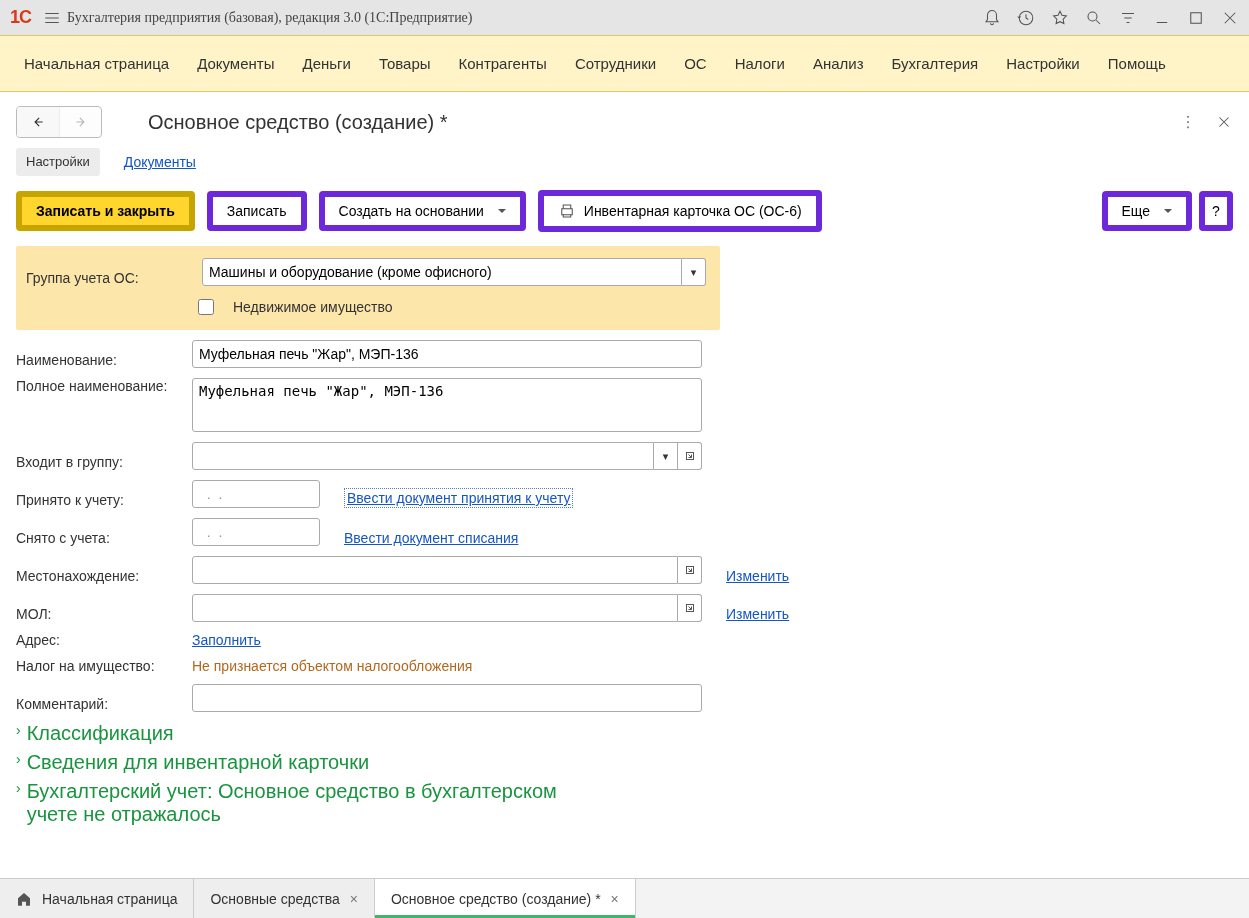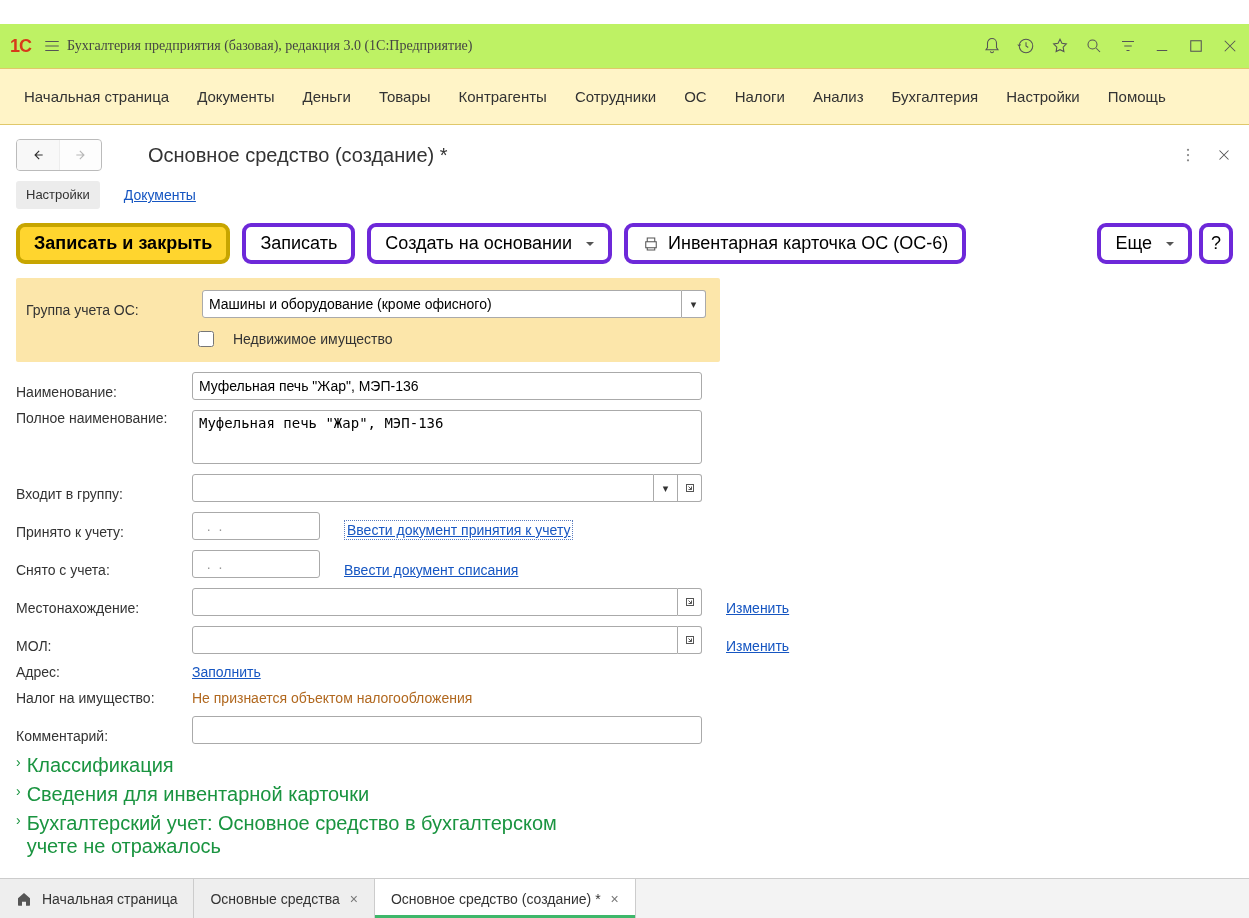--- a/index.html
+++ b/index.html
@@ -9,27 +9,26 @@
     font-size: 13px;
     background: #fff;
     color: #333;
     width: 1249px;
     height: 918px;
     overflow: hidden;
     position: relative;
   }
   
   .titlebar {
-    height: 45px;
-    background: #bef264;
+    height: 36px;
+    background: #e5e5e5;
     display: flex;
     align-items: center;
     padding: 0 10px;
     border-bottom: 1px solid #e0c86a;
-    margin-top: 24px;
   }
   .logo {
     color: #d73a1a;
     font-weight: bold;
     font-size: 18px;
     margin-right: 12px;
     letter-spacing: -1px;
   }
   .app-title { font-size: 14px; color: #444; flex: 1; margin-left: 6px; font-family: Liberation Serif, serif;}
   .title-icons { display: flex; gap: 16px; align-items: center; }
@@ -57,21 +56,21 @@
   .nav-arrow.disabled { opacity:0.35; cursor:default;}
   .page-title { font-size: 20px; color:#333; flex:1;}
   .page-head-right { display:flex; gap:18px; align-items:center; color:#888;}
   
   .sub-tabs { display:flex; gap:14px; margin: 6px 0 14px 0;}
   .sub-tab { padding:6px 10px; border-radius:3px; cursor:pointer;}
   .sub-tab.active { background:#ececec; color:#333;}
   .sub-tab.link { color:#1656c2; text-decoration:underline;}
   
   .toolbar { display:flex; align-items:center; gap:12px; margin-bottom:14px;}
-  .btn { border:4px solid #6d28d9; border-radius:9px; background:#fff; padding:6px 14px; font-size:18px; cursor:pointer; display:inline-flex; align-items:center; gap:8px;}
+  .btn { border:6px solid #6d28d9; border-radius:4px; background:#fff; padding:6px 14px; font-size:14px; cursor:pointer; display:inline-flex; align-items:center; gap:8px;}
   .btn-primary { background:#ffd52e; border-color:#c7a500; font-weight:bold;}
   .btn-drop::after { content:""; border:4px solid transparent; border-top-color:#555; margin-left:6px; margin-top:4px;}
   .toolbar-right { margin-left:auto; display:flex; gap:7px;}
   
   .yellow-block { background:#fce6aa; border-radius:2px; padding:12px 10px; display:flex; flex-direction:column; gap:10px; width:704px;}
   .form-row { display:flex; align-items:flex-end; gap:8px; position:relative;}
   .form-row .lbl { width:168px; font-size:14px;}
   .input-group { display:flex; align-items:stretch;}
   .txt { border:1px solid #aaa; height:28px; padding:0 6px; font-size:14px; background:#fff;}
   .input-group .txt { border-top-left-radius:3px; border-bottom-left-radius:3px;}

